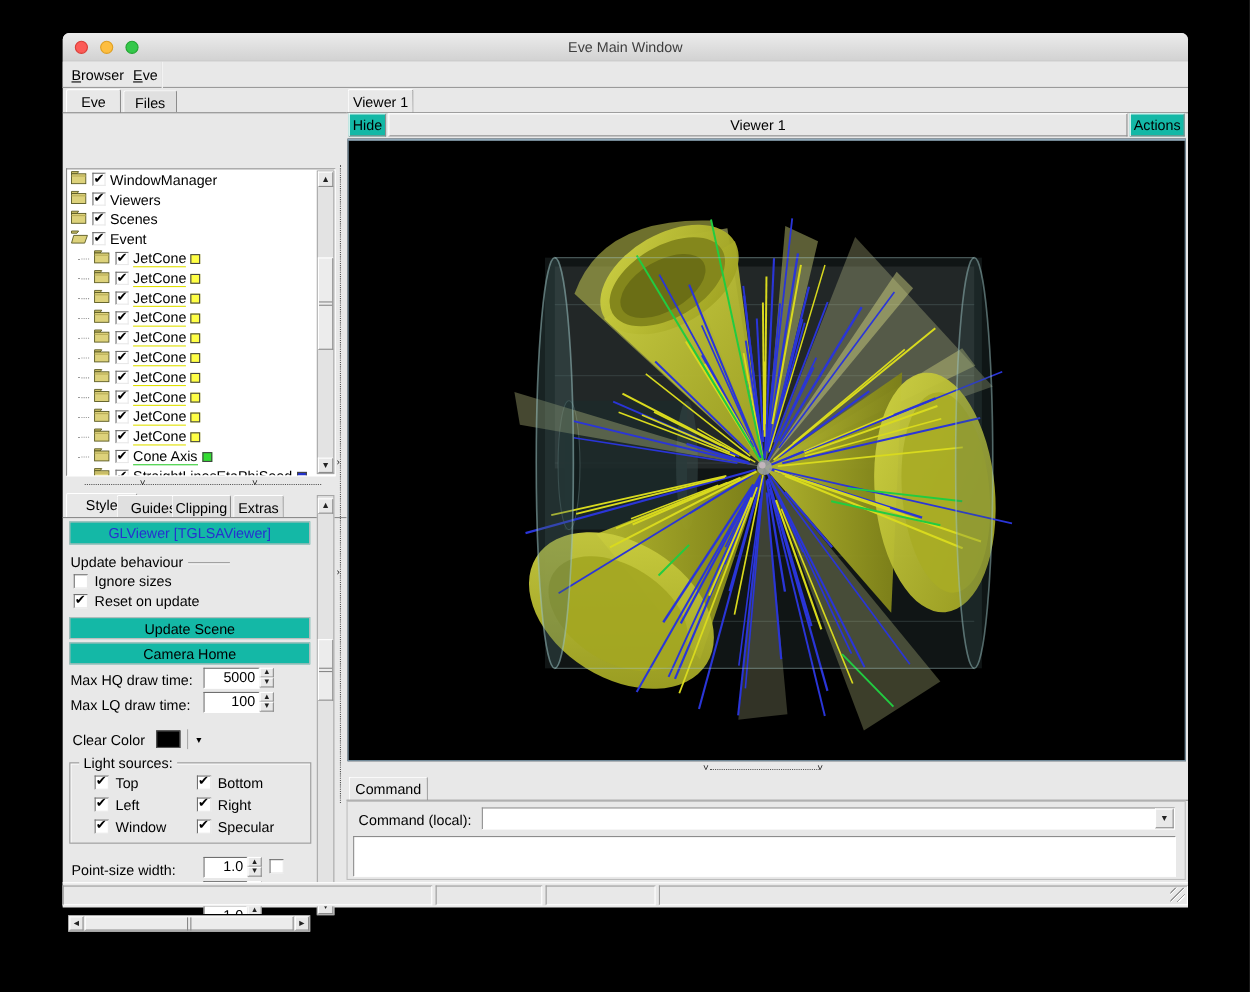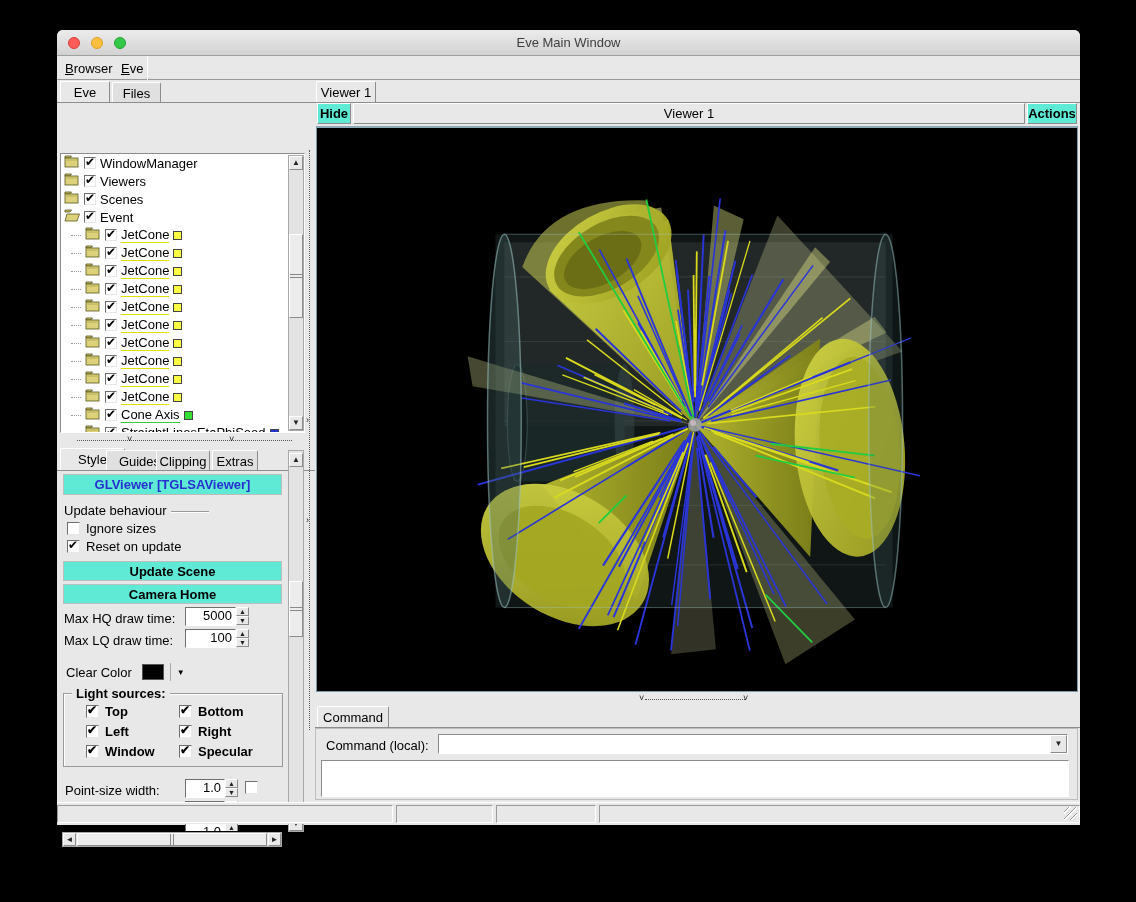--- a/index.html
+++ b/index.html
@@ -26,21 +26,21 @@
   .menu-sep { position:absolute; left:90px; top:0; width:1px; height:24px; background:#b0b0b0; border-right:1px solid #fff; }
   
   .raised { background:#e8e8e8; border:1px solid; border-color:#ffffff #8c8c8c #8c8c8c #ffffff; }
   .sunken { background:#fff; border:1px solid; border-color:#8c8c8c #ffffff #ffffff #8c8c8c; }
   .tab { position:absolute; height:22px; background:#e8e8e8; border:1px solid #8c8c8c;
          border-bottom:none; border-top-color:#fff; border-left-color:#fff;
          text-align:center; font-size:13px; padding-top:3px; border-radius:2px 2px 0 0; }
   .tab.inactive { height:20px; top:2px; background:#e0e0e0; }
   .tabline { position:absolute; height:1px; background:#8c8c8c; }
   .btn { display:flex; align-items:center; justify-content:center; font-size:13px;
-         background:#5eead4; border:1px solid; border-color:#ffffff #8c8c8c #8c8c8c #ffffff;font-weight:bold; }
+         background:#14b8a6; border:1px solid; border-color:#ffffff #8c8c8c #8c8c8c #ffffff; }
   .cb { position:relative; width:13px; height:13px; background:#fff;
         border:1px solid; border-color:#6f6f6f #e8e8e8 #e8e8e8 #6f6f6f; flex:none; }
   .cb.checked::after { content:"✔"; position:absolute; left:0px; top:-3px; font-size:12px; color:#000; }
   .spin { position:relative; display:inline-block; }
   .spin .val { text-align:right; padding-right:3px; font-size:13px; background:#fff;
                border:1px solid; border-color:#6f6f6f #fff #fff #6f6f6f; }
   .spin-btns { position:absolute; display:flex; flex-direction:column; }
   .spin-btns .sb { width:13px; height:9px; font-size:7px; line-height:8px; text-align:center;
                    background:#e8e8e8; border:1px solid; border-color:#fff #8c8c8c #8c8c8c #fff; color:#222; }
   
@@ -57,21 +57,21 @@
   
   #tree { position:absolute; left:3px; top:73px; width:245px; height:280px; background:#fff;
           border:1px solid; border-color:#8c8c8c #fff #fff #8c8c8c; overflow:hidden; }
   .trow { position:relative; height:18px; display:flex; align-items:center; gap:4px; font-size:13px; }
   .trow .dots { border-top:1px dotted #999; width:10px; flex:none; }
   .trow .lbl { white-space:nowrap; }
   .marker { width:9px; height:9px; border:1px solid #444; flex:none; }
   .folder { flex:none; }
   
   .group-label-line { display:inline-block; width:38px; height:1px; background:#999; vertical-align:middle; margin-left:4px; box-shadow:0 1px 0 #fff; }
-  .lightbox { position:absolute; border:1px solid #9a9a9a; box-shadow:inset 1px 1px 0 #fff;font-weight:bold; }
+  .lightbox { position:absolute; border:1px solid #9a9a9a; box-shadow:inset 1px 1px 0 #fff; }
   .lightbox legend { position:absolute; top:-8px; left:8px; background:#e8e8e8; padding:0 4px; font-size:13px; }
   .lrow { position:absolute; display:flex; align-items:center; gap:6px; font-size:13px; }
   
   #viewport { position:absolute; left:259px; top:96px; width:762px; height:566px;
               background:#000; border:1px solid #7d97a8; border-top:2px solid #8fa8b8; }
   
   .combo-arrow { position:absolute; width:17px; height:18px; background:#e8e8e8;
                  border:1px solid; border-color:#fff #8c8c8c #8c8c8c #fff;
                  font-size:8px; text-align:center; line-height:16px; color:#222; }
   

